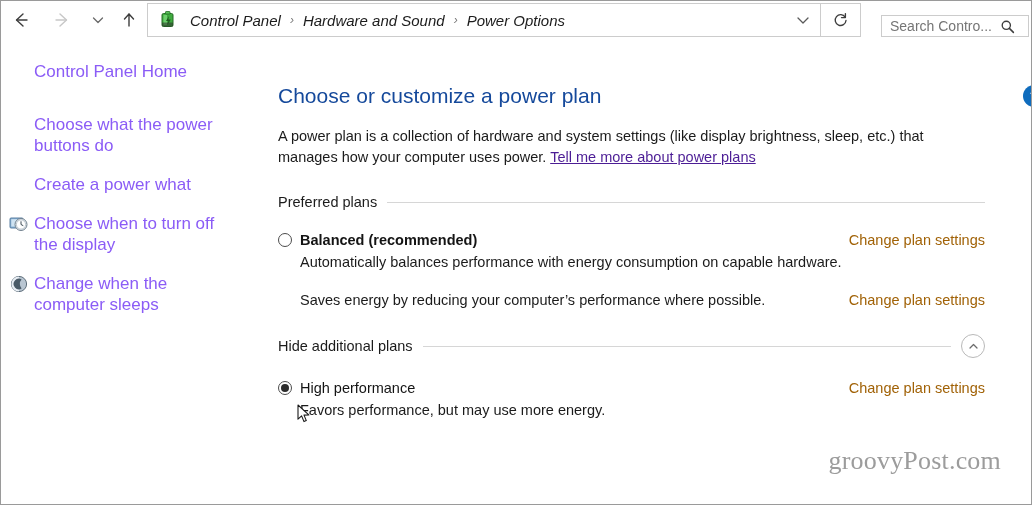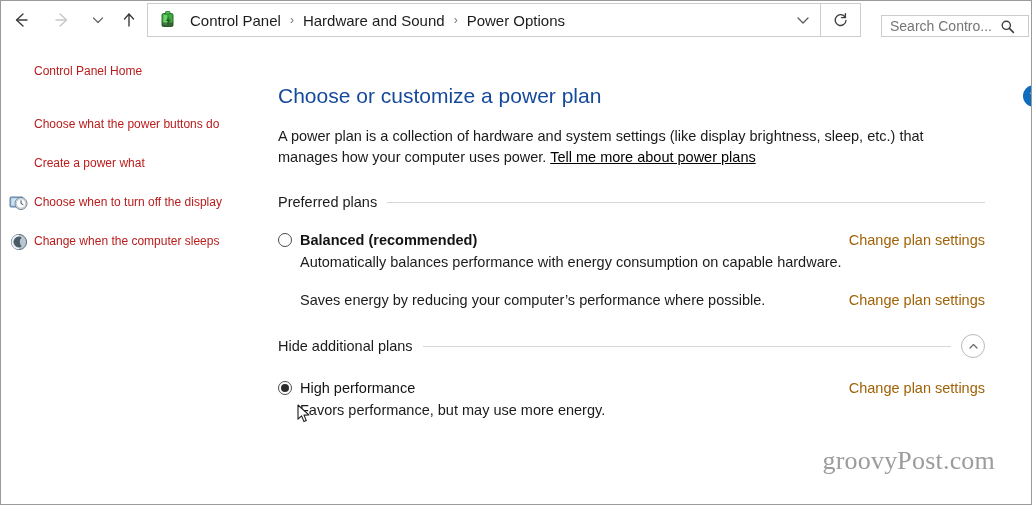--- a/index.html
+++ b/index.html
@@ -62,20 +62,21 @@
   }
   .crumbs {
     display: flex;
     align-items: center;
     font-size: 15px;
     color: #1c1c1c;
     white-space: nowrap;
     overflow: hidden;
     flex: 1;
     min-width: 0;
+    font-style: italic;
   }
   .crumb {
     padding: 2px 4px;
     color: #1c1c1c;
   }
   .crumb-sep {
     color: #777777;
     font-size: 12px;
     padding: 0 5px;
     user-select: none;
@@ -149,23 +150,23 @@
   .side-icon {
     width: 20px;
     height: 20px;
     flex: none;
     margin-right: 5px;
     margin-top: 1px;
     position: relative;
   }
   .side-icon.blank { visibility: hidden; }
   .side-link {
-    font-size: 12px;
+    font-size: 17px;
     line-height: 21px;
-    color: #b91c1c;
+    color: #8b5cf6;
     max-width: 200px;
     cursor: pointer;
   }
   #side-home { margin-bottom: 32px; }
 
   
   #main {
     flex: 1;
     padding: 0 46px 0 12px;
     min-width: 0;
@@ -178,21 +179,21 @@
     font-weight: normal;
   }
   #intro {
     font-size: 14.5px;
     color: #1b1b1b;
     line-height: 21px;
     margin: 18px 0 0 0;
     max-width: 680px;
   }
   #intro-link {
-    color: #000000;
+    color: #4c1d95;
     text-decoration: underline;
     cursor: pointer;
   }
 
   .section-head {
     display: flex;
     align-items: center;
     margin-top: 26px;
   }
   .section-head .label {
@@ -286,21 +287,21 @@
     font-weight: bold;
     display: flex;
     align-items: center;
     justify-content: center;
     cursor: pointer;
   }
 
   
   #watermark {
     position: absolute;
-    right: 36px;
+    right: 30px;
     bottom: 28px;
     font-family: "Liberation Serif", serif;
     font-size: 26px;
     color: #9c9c9c;
     letter-spacing: 0.2px;
     user-select: none;
   }
 
   
   #cursor {

